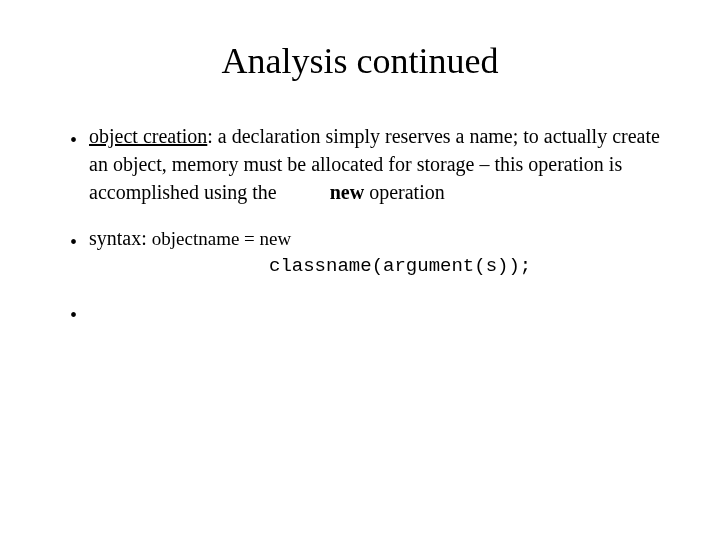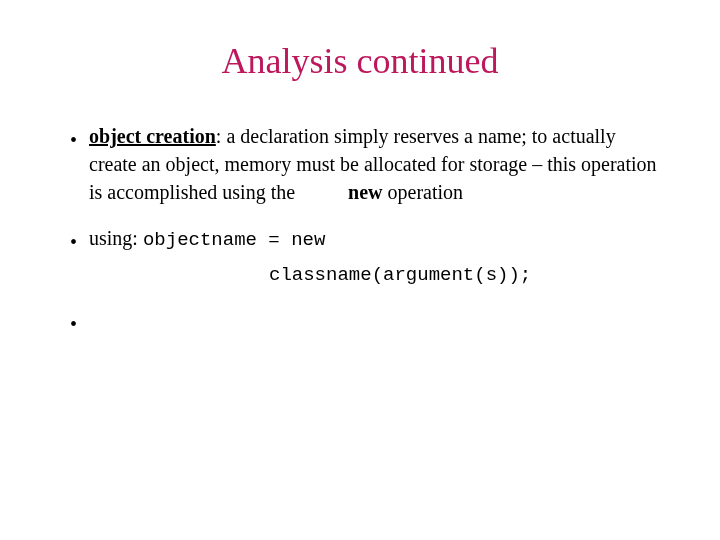--- a/index.html
+++ b/index.html
@@ -21,21 +21,21 @@
       height: 540px;
       padding: 40px 60px;
       display: flex;
       flex-direction: column;
     }
 
     .title {
       text-align: center;
       font-size: 36px;
       font-weight: normal;
-      color: #be185d;
+      color: #000000;
       margin-bottom: 40px;
       font-family: Georgia, 'Times New Roman', serif;
     }
 
     .content {
       display: flex;
       flex-direction: column;
       gap: 18px;
       padding-left: 10px;
     }
@@ -53,61 +53,61 @@
       margin-top: 4px;
       flex-shrink: 0;
       font-size: 20px;
     }
 
     .bullet-text {
       flex: 1;
     }
 
     .bold-underline {
-      font-weight: bold;
+      font-weight: normal;
       text-decoration: underline;
     }
 
     .bold {
       font-weight: bold;
       margin-left: 48px;
     }
 
     .mono {
-      font-family: Liberation Mono, monospace;
+      font-family: Liberation Serif, serif;
       font-size: 19px;
     }
 
     .indent-line {
       display: block;
       padding-left: 180px;
       font-family: 'Courier New', Courier, monospace;
       font-size: 19px;
-      margin-top: 8px;
+      margin-top: 0;
     }
   </style>
 </head>
 <body>
 
 <div class="slide">
   <h1 class="title">Analysis continued</h1>
 
   <div class="content">
 
     <div class="bullet-item">
       <span class="bullet-dot">•</span>
       <span class="bullet-text">
         <span class="bold-underline">object creation</span><span>: a declaration simply reserves a name; to actually create an object, memory must be allocated for storage – this operation is accomplished using the </span><span class="bold">new</span><span> operation</span>
       </span>
     </div>
 
     <div class="bullet-item">
       <span class="bullet-dot">•</span>
       <span class="bullet-text">
-        <span>using: </span><span class="mono">objectname = new</span>
+        <span>syntax: </span><span class="mono">objectname = new</span>
         <span class="indent-line">classname(argument(s));</span>
       </span>
     </div>
 
     <div class="bullet-item">
       <span class="bullet-dot">•</span>
     </div>
 
   </div>
 </div>

